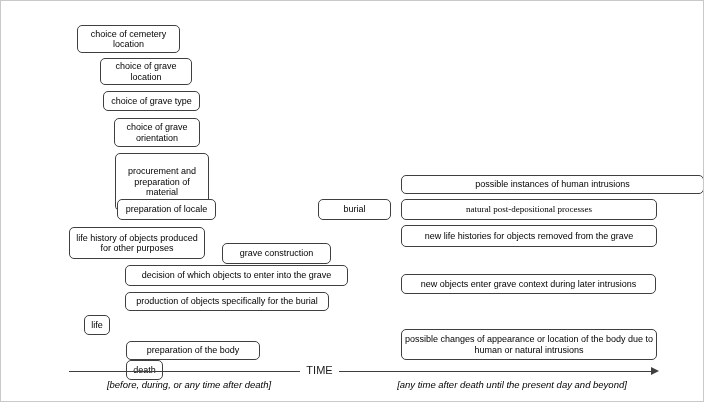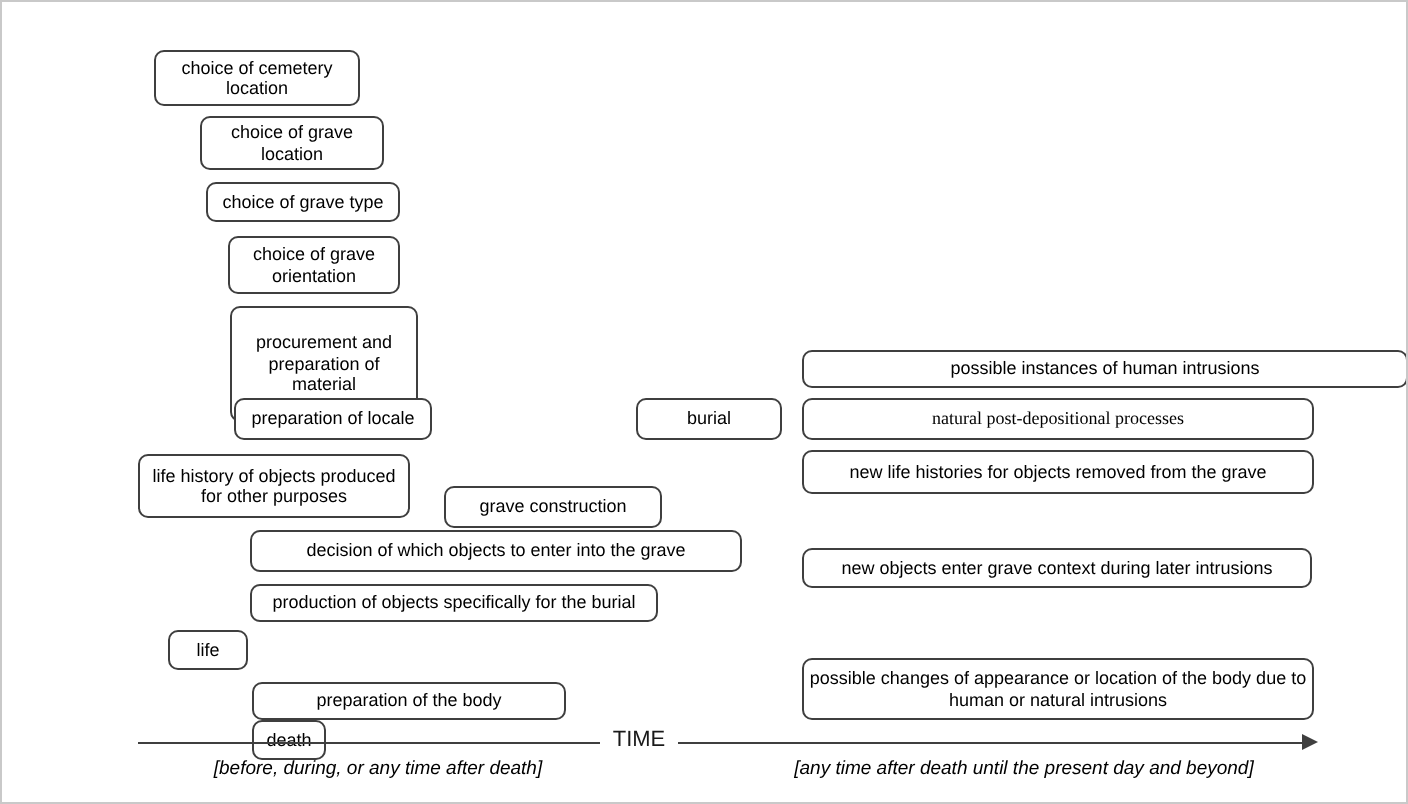--- a/index.html
+++ b/index.html
@@ -35,25 +35,25 @@
   
   .b0  { left: 76px;  top: 24px;  width: 103px; height: 28px; }
   .b1  { left: 99px;  top: 57px;  width: 92px;  height: 27px; }
   .b2  { left: 102px; top: 90px;  width: 97px;  height: 20px; }
   .b3  { left: 113px; top: 117px; width: 86px;  height: 29px; }
   .b4  { left: 114px; top: 152px; width: 94px;  height: 58px; text-align: center; }
   .b5  { left: 116px; top: 198px; width: 99px;  height: 21px; }
   .b6  { left: 221px; top: 198px; width: 109px;  height: 21px; margin-top: 44px; }
   .b7  { left: 317px; top: 198px; width: 73px;  height: 21px; }
   .b8  { left: 68px;  top: 226px; width: 136px; height: 32px; }
-  .b9  { left: 124px; top: 264px; width: 246px; height: 21px; }
+  .b9  { left: 124px; top: 264px; width: 223px; height: 21px; }
   .b10 { left: 124px; top: 291px; width: 204px; height: 19px; }
-  .b11 { left: 83px;  top: 314px; width: 40px;  height: 20px; }
+  .b11 { left: 83px;  top: 314px; width: 26px;  height: 20px; }
   .b12 { left: 125px; top: 314px; width: 37px;  height: 20px; margin-top: 45px; }
-  .b13 { left: 125px; top: 340px; width: 157px; height: 19px; }
+  .b13 { left: 125px; top: 340px; width: 134px; height: 19px; }
   
   .b14 { left: 400px; top: 174px; width: 303px; height: 19px; }
   .b15 { left: 400px; top: 198px; width: 256px; height: 21px; font-family: Liberation Serif, serif; }
   .b16 { left: 400px; top: 224px; width: 256px; height: 22px; }
   .b17 { left: 400px; top: 273px; width: 255px; height: 20px; }
   .b18 { left: 400px; top: 328px; width: 256px; height: 31px; }
 
   
   .axis-line {
     position: absolute;

